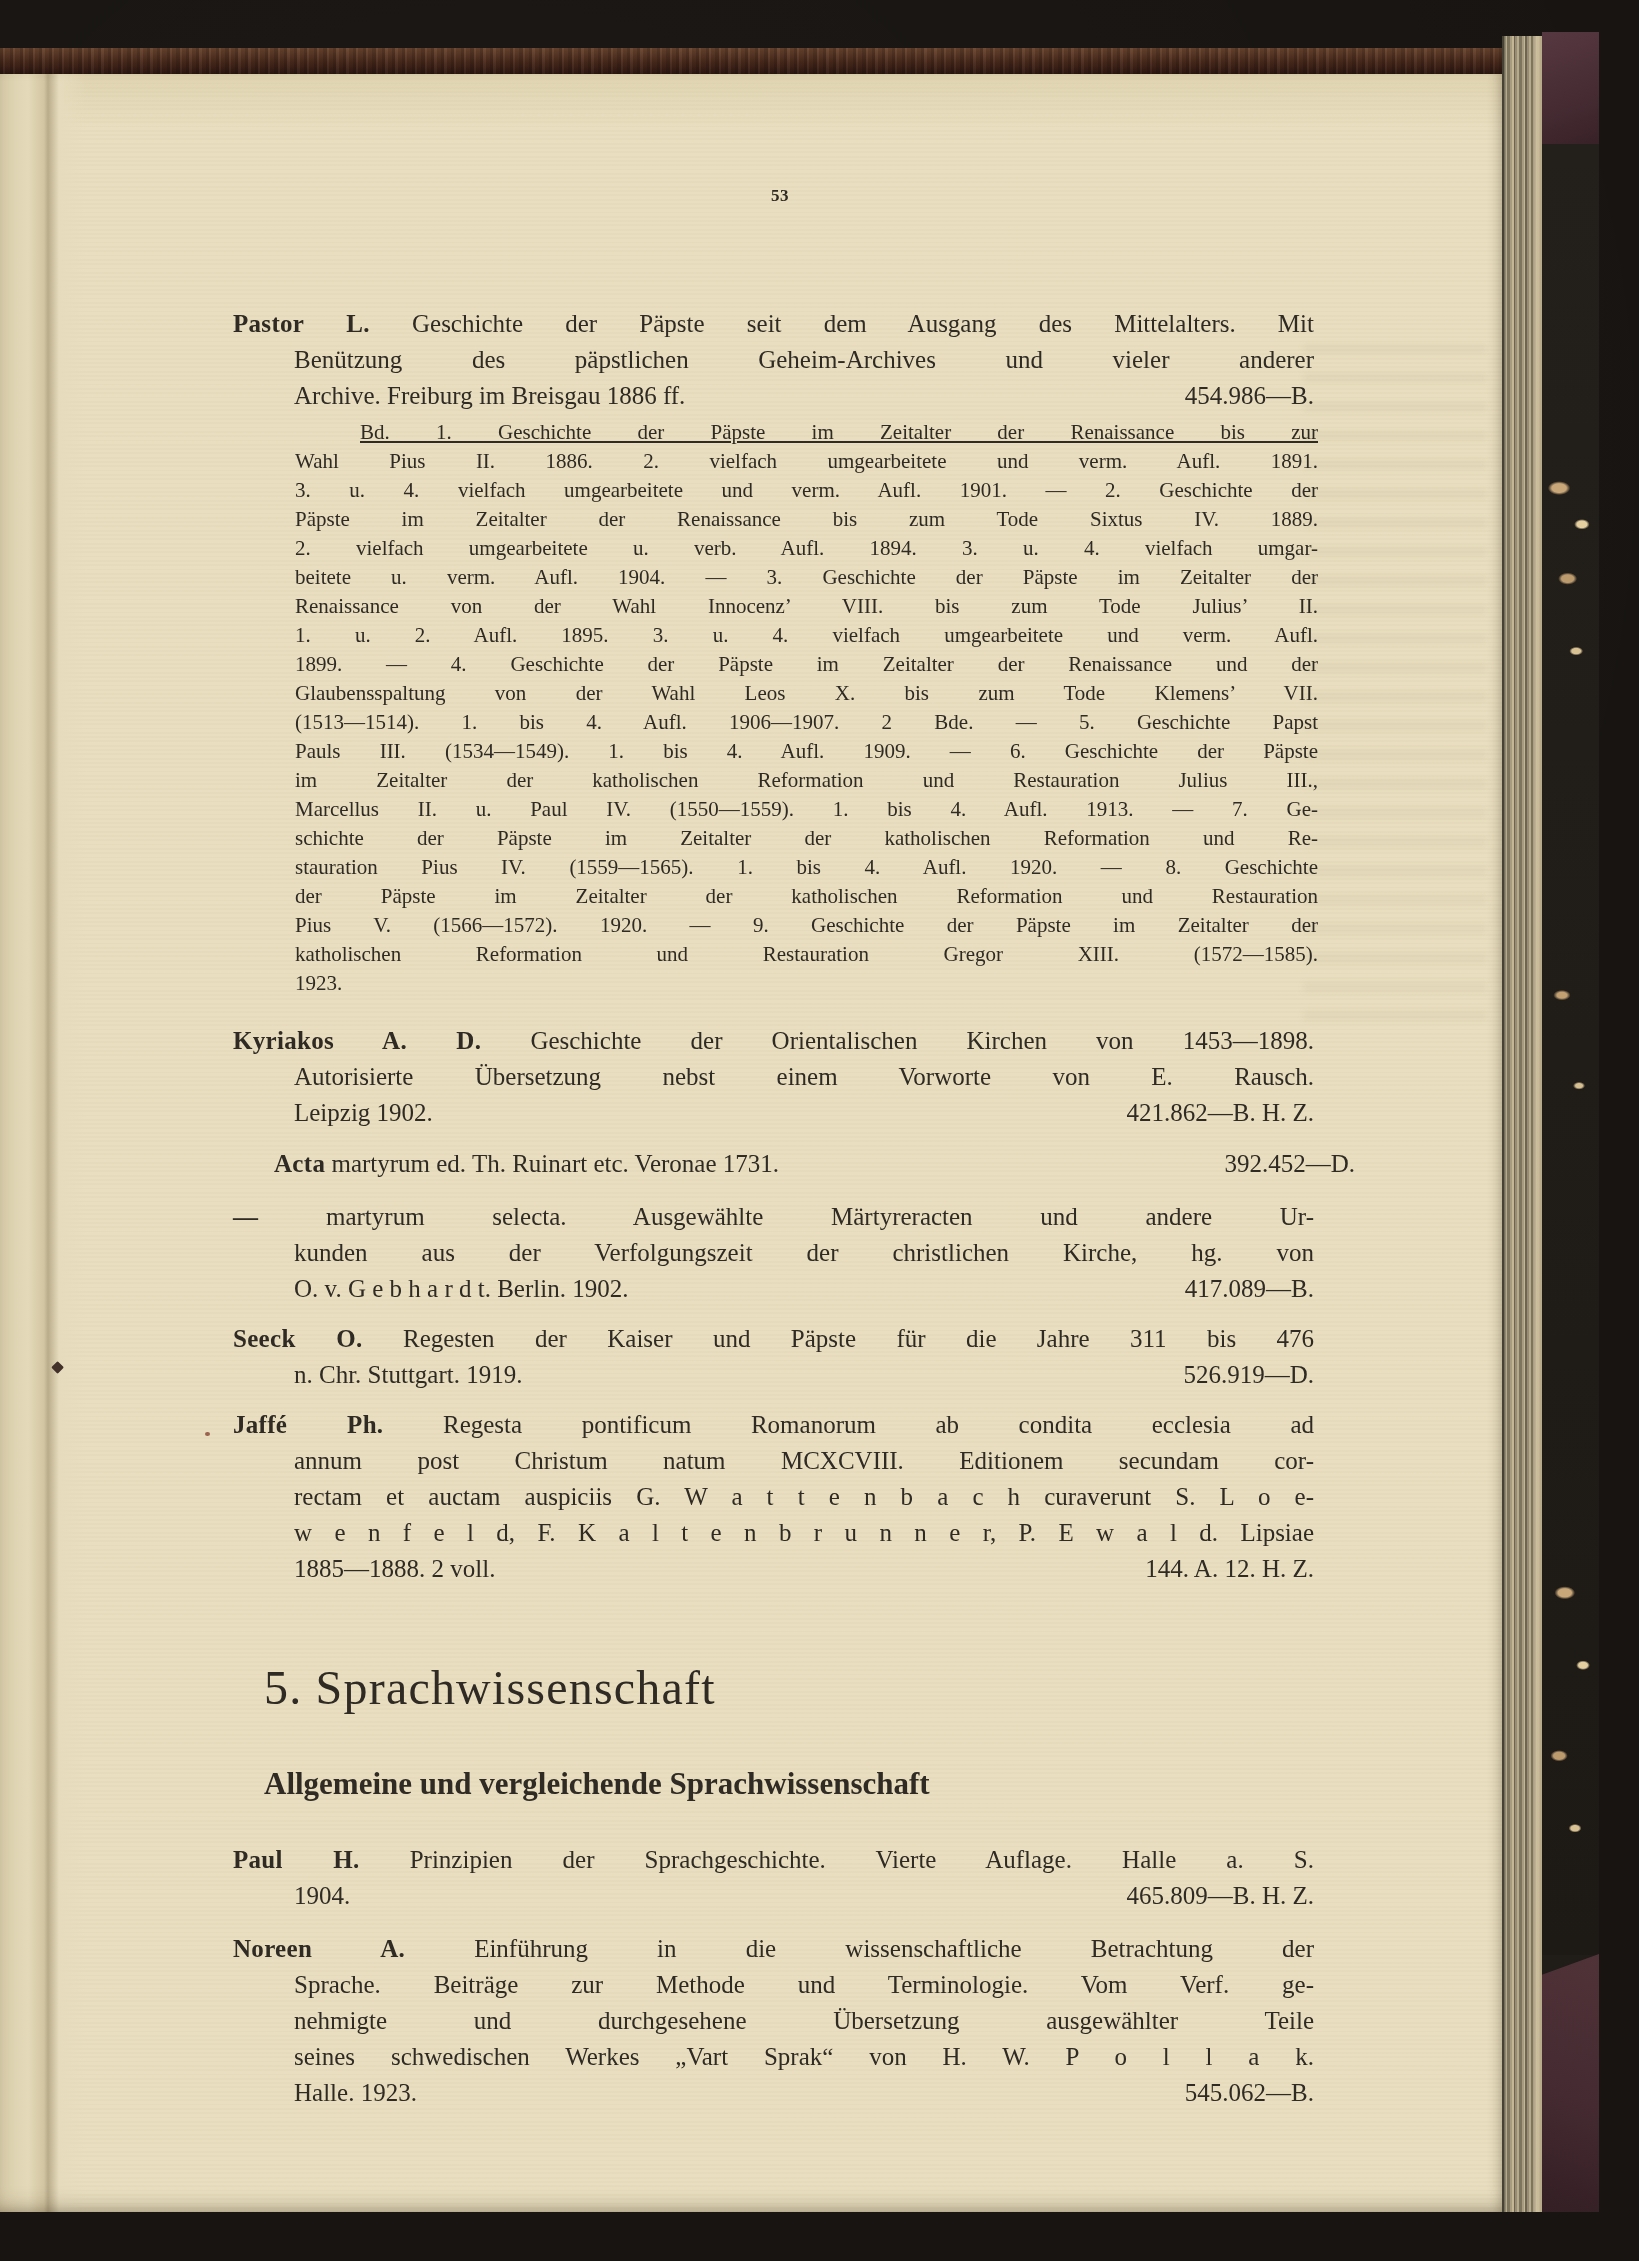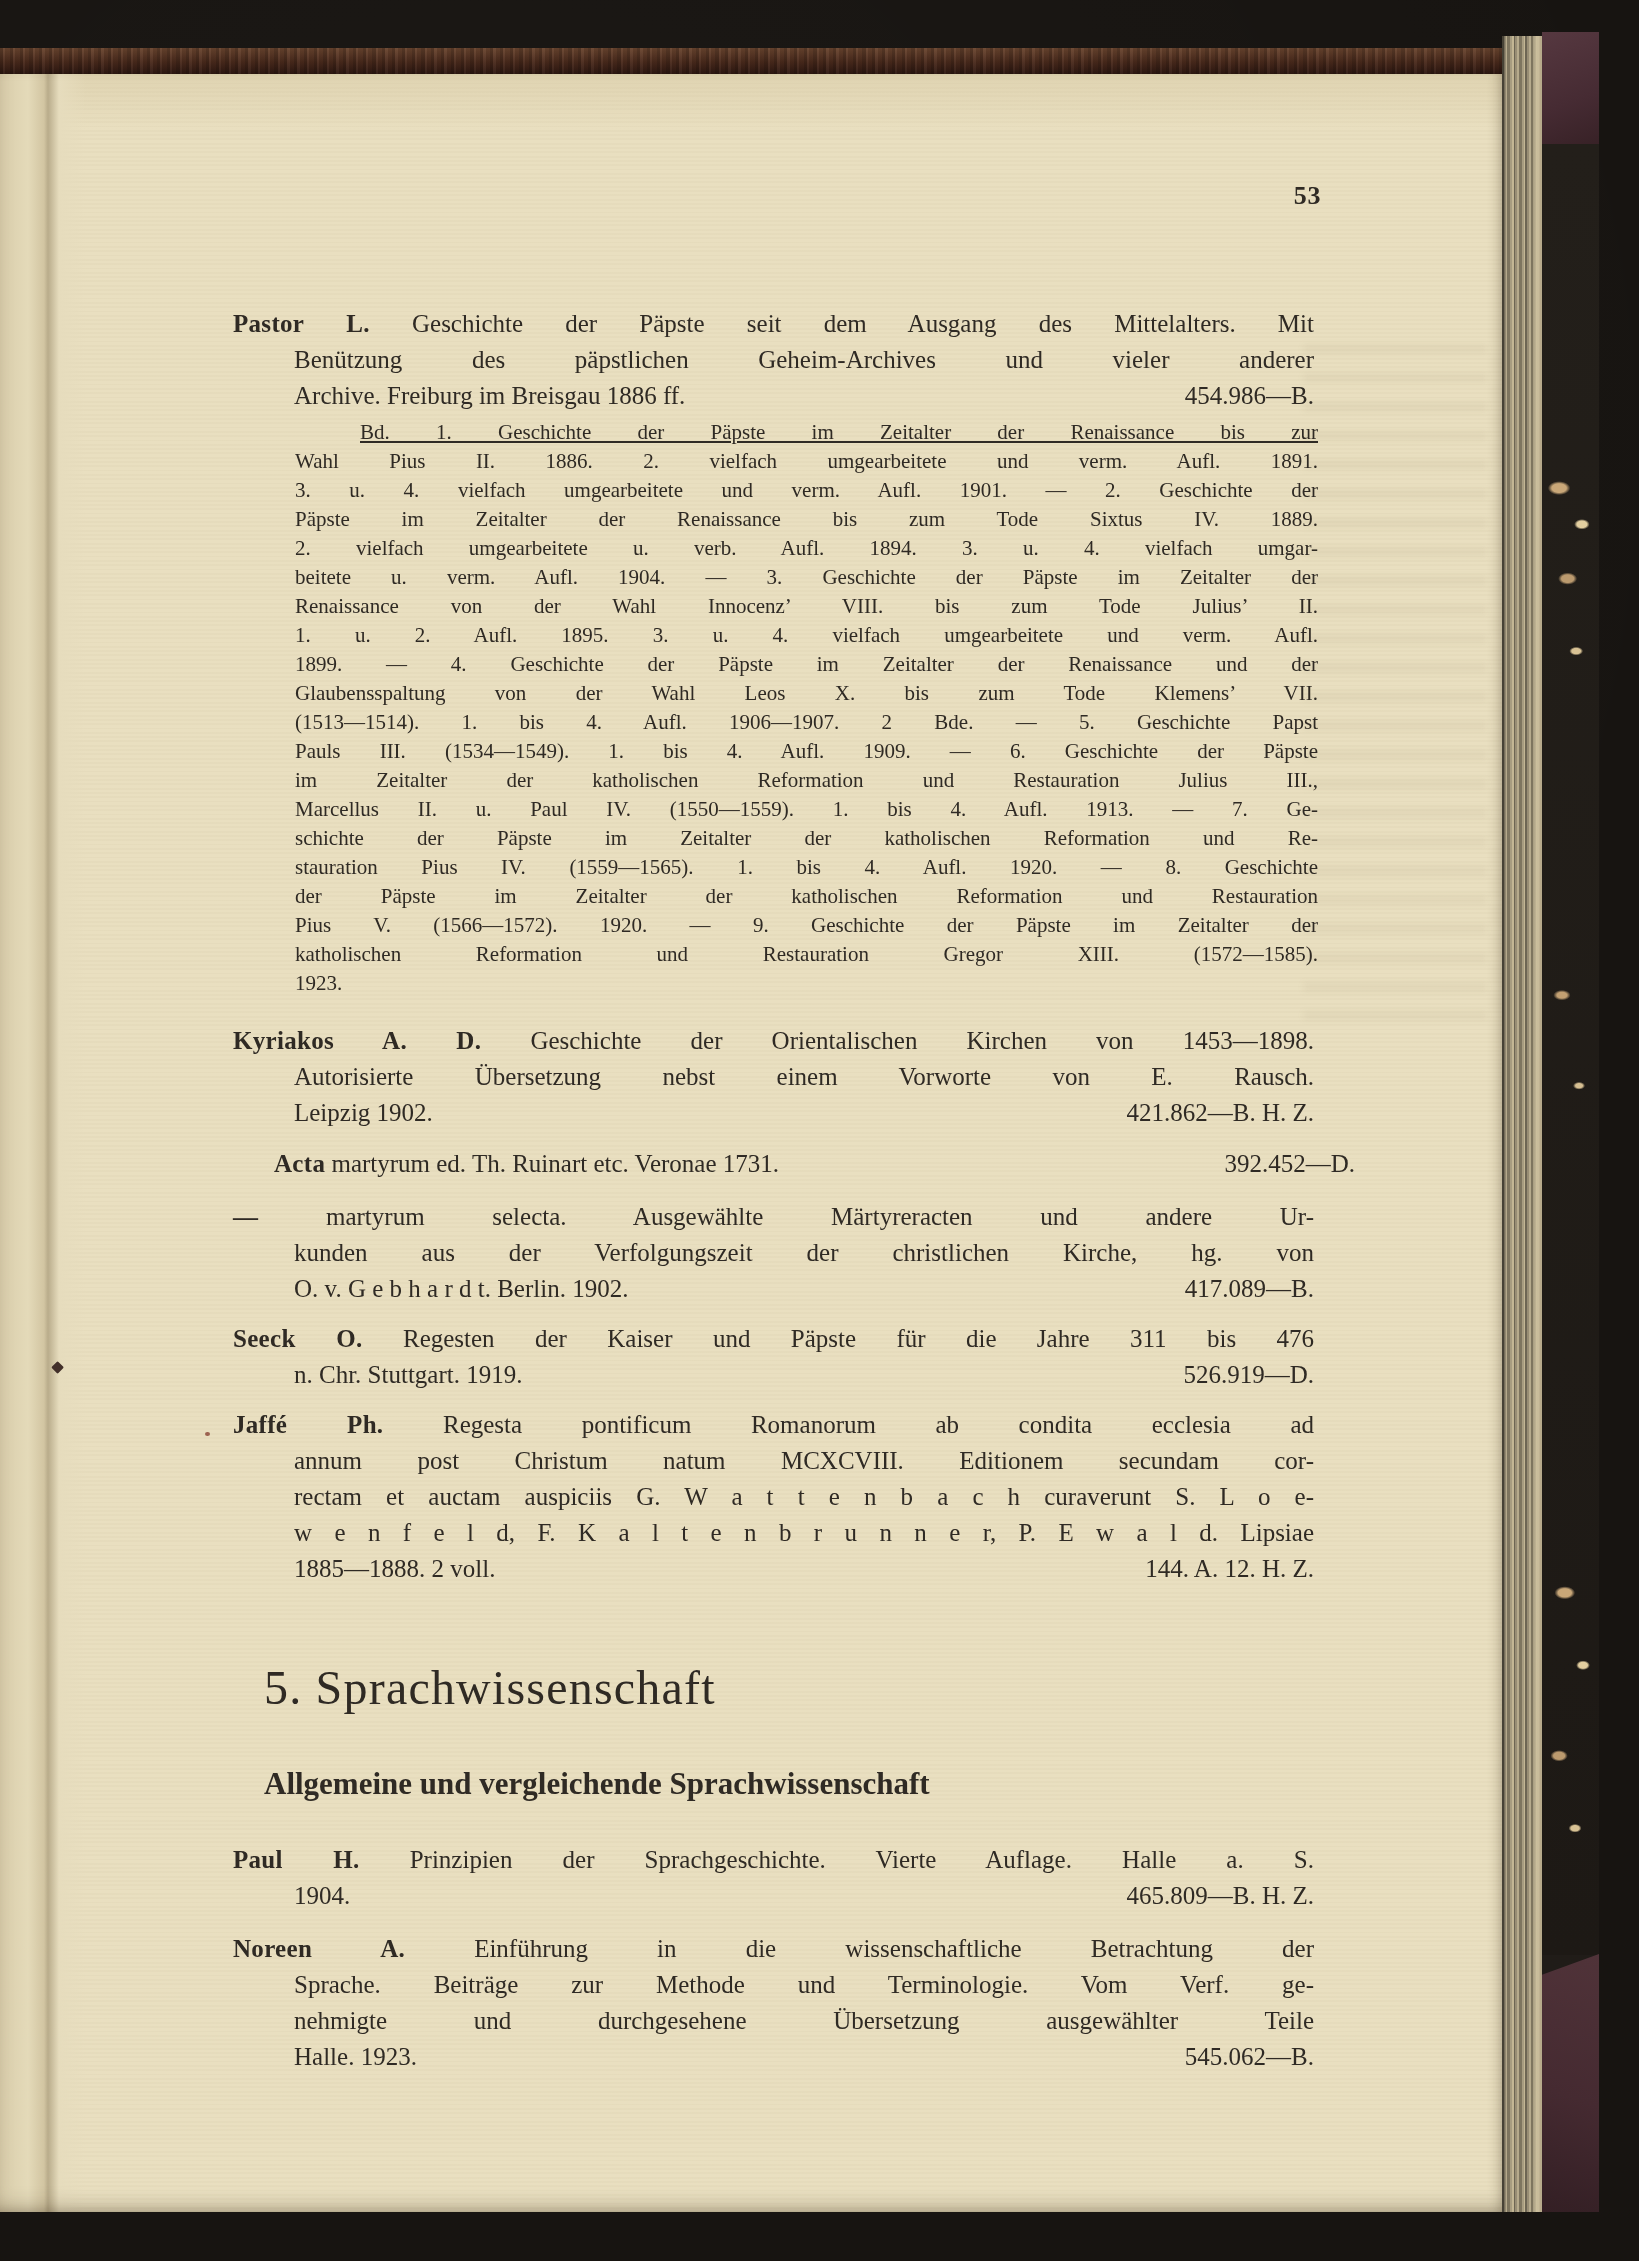--- a/index.html
+++ b/index.html
@@ -59,22 +59,22 @@
   }
   .ghosting{ 
     position:absolute;left:1303px;top:270px;width:184px;height:676px;
     background:repeating-linear-gradient(rgba(125,110,75,.12) 0 9.8px, rgba(0,0,0,0) 9.8px 29px);
     filter:blur(3.1px);opacity:.55;
   }
   .ink-diamond{position:absolute;left:53px;top:1289px;width:9.2px;height:9.2px;background:#42302a;transform:rotate(45deg);border-radius:1.2px;}
   .ink-speck{position:absolute;left:205px;top:1358px;width:4.9px;height:4.3px;background:#8a4434;border-radius:50%;opacity:.8;}
 
   
-  .pageno{position:absolute;left:227px;top:108px;width:1094px;text-align:right;
-    font-size:26px;line-height:28px;font-weight:bold;letter-spacing:0.6px;}
+  .pageno{position:absolute;left:233px;top:108px;width:1094px;text-align:center;
+    font-size:17px;line-height:28px;font-weight:bold;letter-spacing:0.6px;}
   .entry{position:absolute;left:233px;width:1081px;}
   .entry .ln{font-size:25px;line-height:36px;text-align:justify;text-align-last:justify;padding-left:61px;}
   .entry .ln.first{padding-left:0;}
   .entry .ln.last{display:flex;justify-content:space-between;text-align:left;text-align-last:auto;}
   .entry .ln.single{padding-left:0;}
   .entry .ln.last .lt{white-space:nowrap;}
   .author{font-weight:bold;letter-spacing:0.3px;}
   .num{white-space:nowrap;}
   .smallblock{position:absolute;left:295px;width:1023px;}
   .smallblock .ln{font-size:21px;line-height:29px;text-align:justify;text-align-last:justify;}
@@ -189,19 +189,20 @@
       <div class="ln first"><span class="author">Paul H.</span> Prinzipien der Sprachgeschichte. Vierte Auflage. Halle a. S.</div>
       <div class="ln last">
         <span class="lt">1904.</span>
         <span class="num">465.809—B. H. Z.</span>
       </div>
     </section>
   <section class="entry" id="e-noreen">
       <div class="ln first"><span class="author">Noreen A.</span> Einführung in die wissenschaftliche Betrachtung der</div>
       <div class="ln">Sprache. Beiträge zur Methode und Terminologie. Vom Verf. ge-</div>
       <div class="ln">nehmigte und durchgesehene Übersetzung ausgewählter Teile</div>
+      <div class="ln">seines schwedischen Werkes „Vart Sprak“ von H. W. P o l l a k.</div>
       <div class="ln last">
         <span class="lt">Halle. 1923.</span>
         <span class="num">545.062—B.</span>
       </div>
     </section>
 </div>
 
 
 </body></html>

